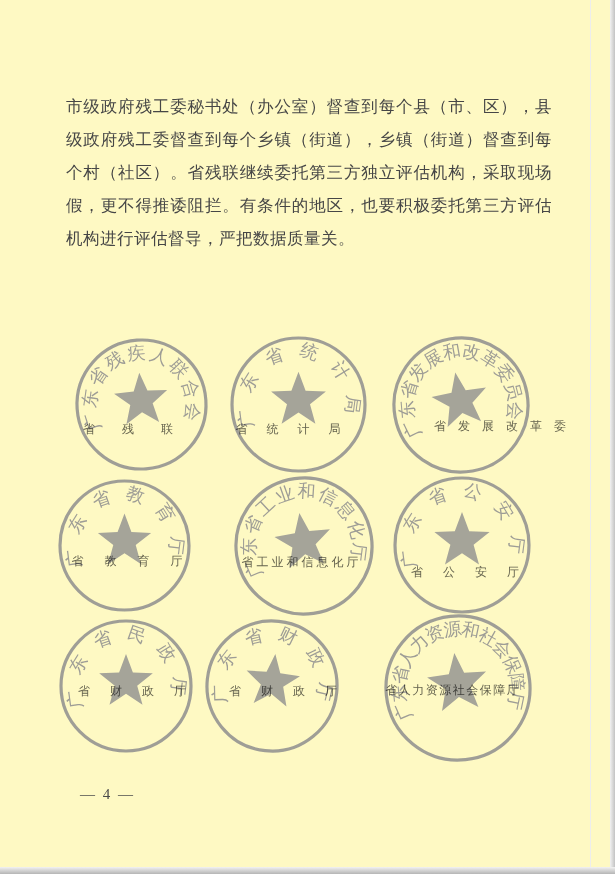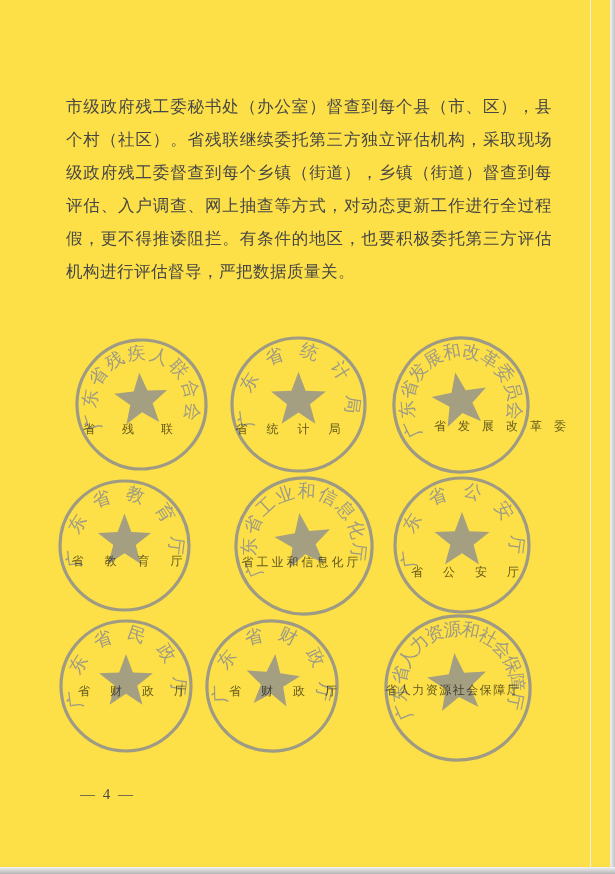--- a/index.html
+++ b/index.html
@@ -1,19 +1,19 @@
 <!DOCTYPE html>
 <html><head>
 <meta charset="utf-8">
 <title>Document</title>
 <style>
   *{margin:0;padding:0;box-sizing:border-box}
   html,body{width:615px;height:874px}
   body{background:#efefef;font-family:"Liberation Serif",serif}
-  .page{position:relative;width:615px;height:874px;background:#fde047;overflow:hidden}
+  .page{position:relative;width:615px;height:874px;background:#fef9c3;overflow:hidden}
 
   .para{position:absolute;left:66px;top:90px;width:486px;color:#464646;
         font-size:16.5px;font-family:"Liberation Serif",serif}
   .line{height:33px;line-height:33px;letter-spacing:.5px;
         text-align:justify;text-align-last:justify;text-justify:inter-character}
   .line.last{text-align-last:left}
 
   .seal{position:absolute;opacity:.95}
   .overlay-text{position:absolute;transform:translate(-50%,-50%);white-space:nowrap;
         font-size:12px;color:#666;mix-blend-mode:multiply;
@@ -28,23 +28,22 @@
   .edge-b{position:absolute;left:0;top:867px;width:615px;height:7px;
         background:linear-gradient(#f2f2f2,#b5b5b5)}
 </style>
 </head>
 <body>
 
 <div class="page">
 
   <div class="para">
     <div class="line">市级政府残工委秘书处（办公室）督查到每个县（市、区），县</div>
+    <div class="line">级政府残工委督查到每个乡镇（街道），乡镇（街道）督查到每</div>
     <div class="line">个村（社区）。省残联继续委托第三方独立评估机构，采取现场</div>
-    <div class="line">级政府残工委督查到每个乡镇（街道），乡镇（街道）督查到每</div>
-    <div class="line">评估、入户调查、网上抽查等方式，对动态更新工作进行全过程</div>
     <div class="line">假，更不得推诿阻拦。有条件的地区，也要积极委托第三方评估</div>
     <div class="line last">机构进行评估督导，严把数据质量关。</div>
   </div>
 
   <div id="seals">
       <svg width="143" height="143" viewBox="0 0 143 143" class="seal" style="left: 69.5px; top: 332.5px; transform: rotate(-4deg); transform-origin: 50% 50%;">
         <circle cx="71.5" cy="71.5" r="64.5" fill="none" stroke="#8f8f8f" stroke-width="3.2" stroke-opacity="0.9"></circle>
         <polygon points="71.5,39.6 78.4,58.0 98.1,58.9 82.7,71.1 87.9,90.1 71.5,79.2 55.1,90.1 60.3,71.1 44.9,58.9 64.6,58.0" fill="#8f8f8f" fill-opacity="0.85"></polygon>
         <path id="arc0" d="M 32.10 94.25 A 45.5 45.5 0 1 1 110.90 94.25" fill="none"></path>
         <text font-size="18" fill="#8f8f8f" fill-opacity="0.92" letter-spacing="2.54" font-family="&quot;Liberation Serif&quot;,serif"><textPath href="#arc0" xlink:href="#arc0" startOffset="50%" text-anchor="middle">广东省残疾人联合会</textPath></text>

